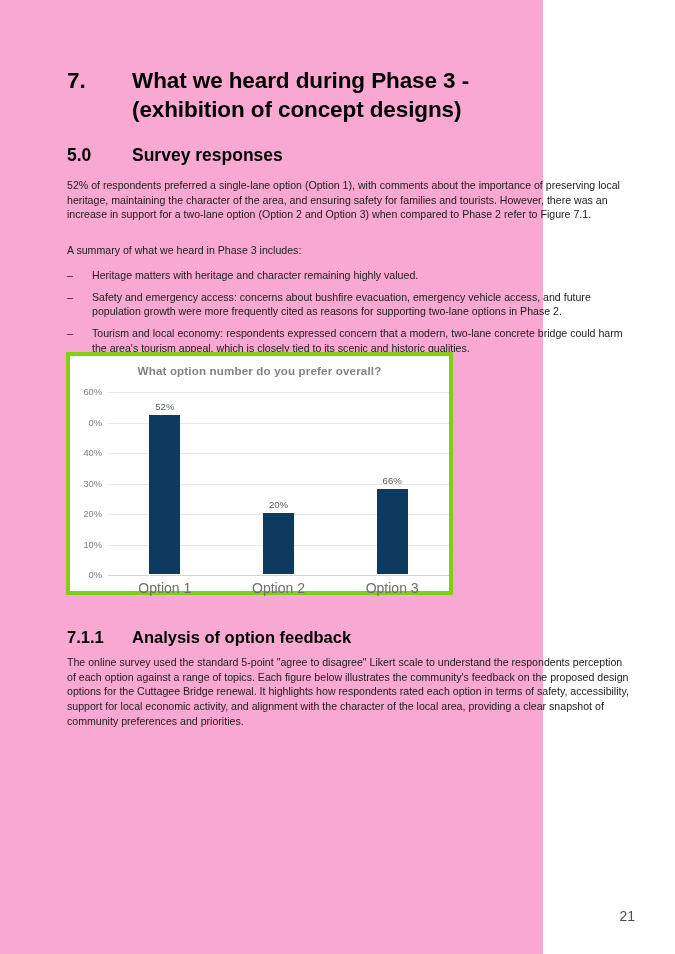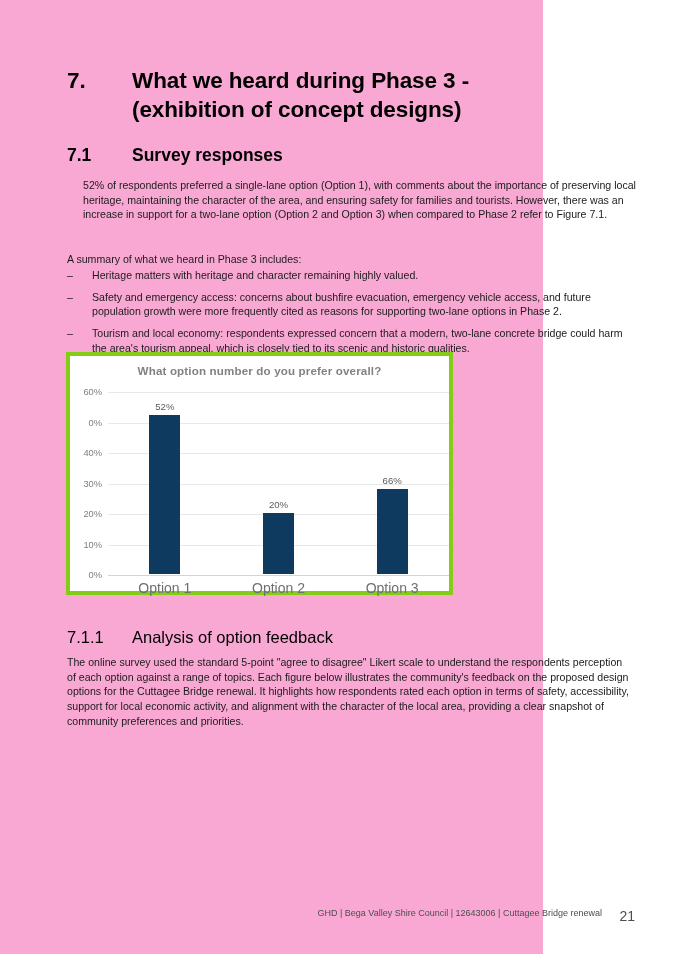--- a/index.html
+++ b/index.html
@@ -52,35 +52,35 @@
     font-weight: bold;
     line-height: 22px;
   }
   .h2 .num { display: inline-block; width: 65px; }
 
   .h3 {
     position: absolute;
     left: 67px;
     top: 627px;
     font-size: 16.5px;
-    font-weight: normal;
+    font-weight: bold;
     line-height: 21px;
   }
   .h3 .num { display: inline-block; width: 65px; }
 
   
   .para {
     position: absolute;
     font-size: 10.6px;
     line-height: 14.7px;
     color: #1b1b1b;
     text-align: left;
   }
-  #para-intro { left: 67px; top: 178px; width: 565px; margin-left: 16px; }
-  #para-summary { left: 67px; top: 243px; width: 565px; margin-top: 9px; }
+  #para-intro { left: 67px; top: 178px; width: 565px; }
+  #para-summary { left: 67px; top: 243px; width: 565px; }
   #para-analysis { left: 67px; top: 655px; width: 563px; }
 
   
   .bullets {
     position: absolute;
     left: 67px;
     top: 268px;
     width: 568px;
   }
   .bullet-row {
@@ -204,21 +204,21 @@
 </head>
 <body>
 
 <div class="page">
 
   <div class="h1">
     <span class="num">7.</span><span class="txt">What we heard during Phase 3 - (exhibition of concept designs)</span>
   </div>
 
   <div class="h2">
-    <span class="num">7.1</span><span>Survey responses</span>
+    <span class="num">5.0</span><span>Survey responses</span>
   </div>
 
   <div class="para" id="para-intro">52% of respondents preferred a single-lane option (Option 1), with comments about the importance of preserving local heritage, maintaining the character of the area, and ensuring safety for families and tourists. However, there was an increase in support for a two-lane option (Option 2 and Option 3) when compared to Phase 2 refer to Figure 7.1.</div>
 
   <div class="para" id="para-summary">A summary of what we heard in Phase 3 includes:</div>
 
   <div class="bullets">
     <div class="bullet-row">
       <span class="bullet-dash">–</span>
       <span class="bullet-text">Heritage matters with heritage and character remaining highly valued.</span>
@@ -263,17 +263,16 @@
   </div>
 
 
   <div class="h3">
     <span class="num">7.1.1</span><span>Analysis of option feedback</span>
   </div>
 
   <div class="para" id="para-analysis">The online survey used the standard 5-point "agree to disagree" Likert scale to understand the respondents perception of each option against a range of topics. Each figure below illustrates the community's feedback on the proposed design options for the Cuttagee Bridge renewal. It highlights how respondents rated each option in terms of safety, accessibility, support for local economic activity, and alignment with the character of the local area, providing a clear snapshot of community preferences and priorities.</div>
 
   <div class="footer">
-    <span class="footer-text">GHD | Bega Valley Shire Council | 12643006 | Cuttagee Bridge renewal</span>
     <span class="footer-page">21</span>
   </div>
 
 </div>
 
 </body></html>

